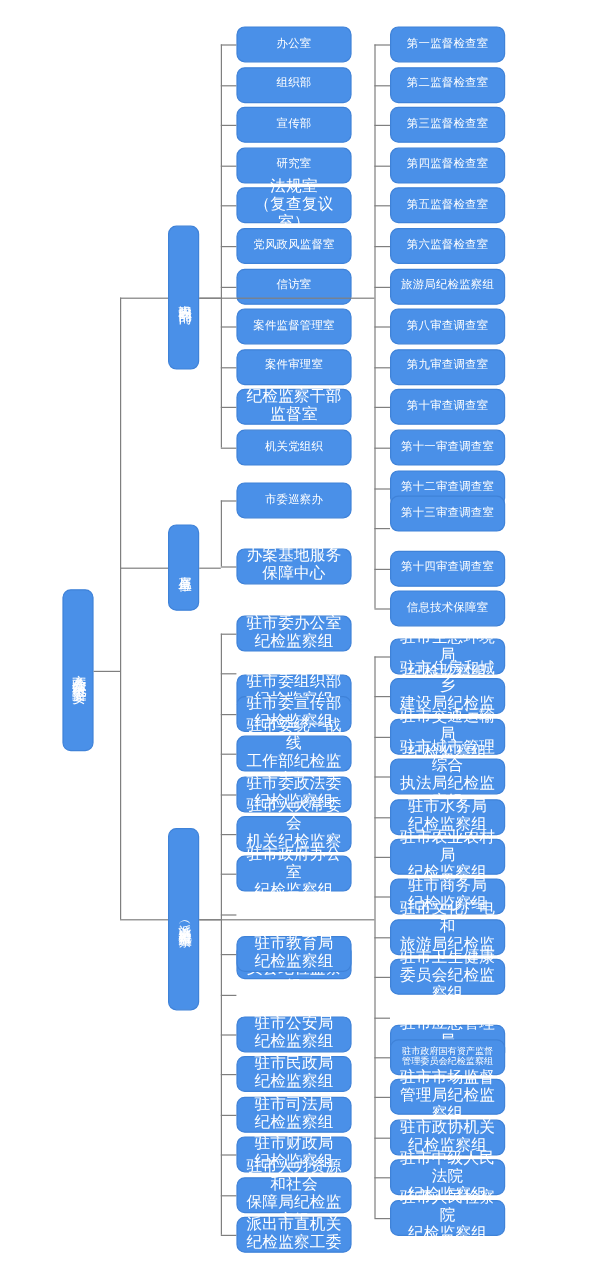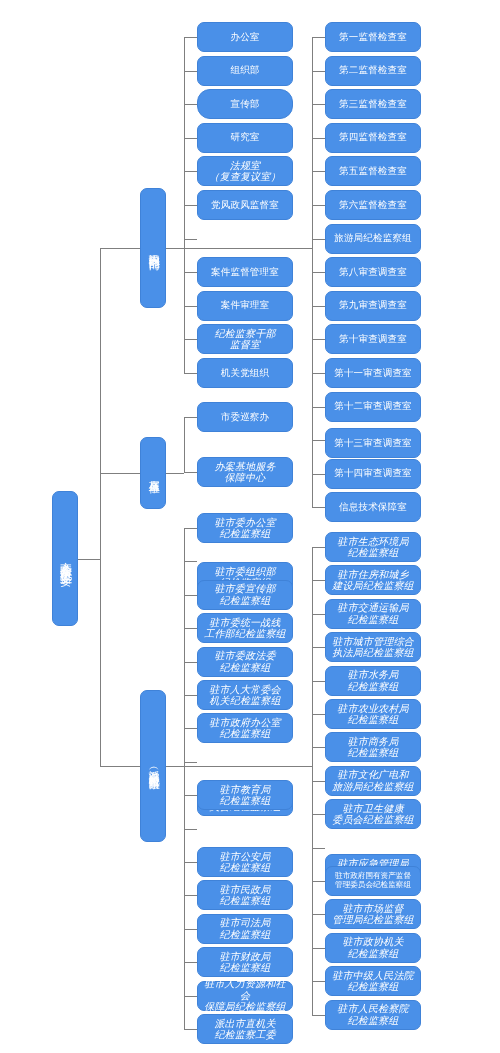--- a/index.html
+++ b/index.html
@@ -31,21 +31,21 @@
     letter-spacing:0.2px;
     box-shadow:0 0 0 0 rgba(0,0,0,0);
   }
   .node span{display:block;padding:0 2px;}
 
   
   .leaf{
     width:96px;height:30px;
     font-size:9.5px;
   }
-  .leaf.two{font-size:10px;font-style:italic;}
+  .leaf.two{font-size:13px;}
   .leaf.tight{font-size:7.6px;letter-spacing:0px;}
 
   
   .vnode{
     writing-mode:vertical-rl;
     text-orientation:upright;
     font-size:11px;
     letter-spacing:1px;
     width:26px;
   }
@@ -84,46 +84,49 @@
     </div>
     <div class="node leaf" style="left: 325px; top: 324.4px;">
       <span>第十审查调查室</span>
     </div>
     <div class="node leaf" style="left: 325px; top: 358px;">
       <span>第十一审查调查室</span>
     </div>
     <div class="node leaf" style="left: 325px; top: 391.6px;">
       <span>第十二审查调查室</span>
     </div>
-    <div class="node leaf" style="left: 325px; top: 428px;">
+    <div class="node leaf" style="left: 325px; top: 413px;">
       <span>第十三审查调查室</span>
     </div>
     <div class="node leaf" style="left: 325px; top: 458.8px;">
       <span>第十四审查调查室</span>
     </div>
     <div class="node leaf" style="left: 325px; top: 492.4px;">
       <span>信息技术保障室</span>
     </div>
     <div class="node leaf" style="left: 197px; top: 55.6px;">
       <span>组织部</span>
     </div>
     <div class="node leaf" style="left: 197px; top: 22px;">
       <span>办公室</span>
     </div>
-    <div class="node leaf" style="left: 197px; top: 89.2px; border-radius: 13px;">
+    <div class="node leaf" style="left: 197px; top: 89.2px;">
       <span>宣传部</span>
     </div>
     <div class="node leaf" style="left: 197px; top: 122.8px;">
       <span>研究室</span>
     </div>
     <div class="node leaf two" style="left: 197px; top: 156.4px;">
       <span>法规室<br>（复查复议室）</span>
     </div>
     <div class="node leaf" style="left: 197px; top: 190px;">
       <span>党风政风监督室</span>
+    </div>
+    <div class="node leaf" style="left: 197px; top: 223.6px;">
+      <span>信访室</span>
     </div>
     <div class="node leaf" style="left: 197px; top: 257.2px;">
       <span>案件监督管理室</span>
     </div>
     <div class="node leaf" style="left: 197px; top: 290.8px;">
       <span>案件审理室</span>
     </div>
     <div class="node leaf two" style="left: 197px; top: 324.4px;">
       <span>纪检监察干部<br>监督室</span>
     </div>

